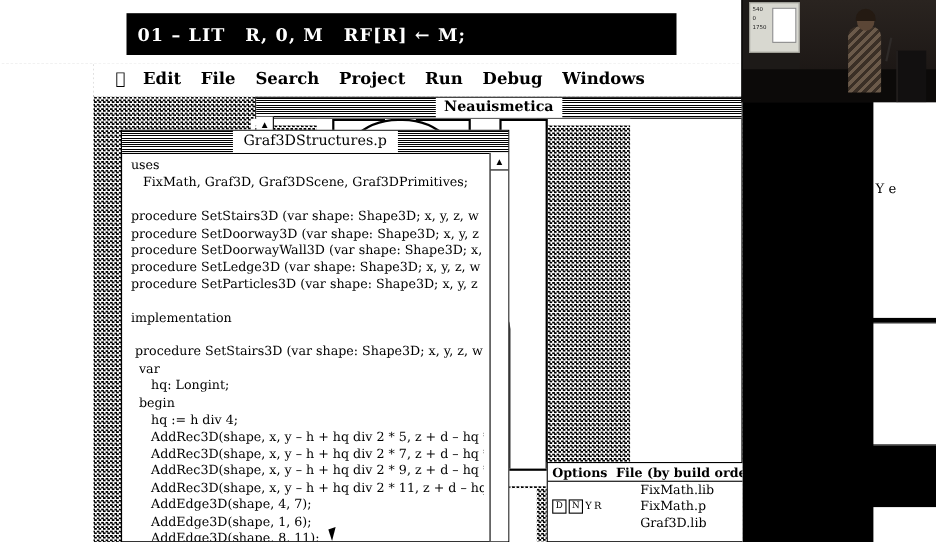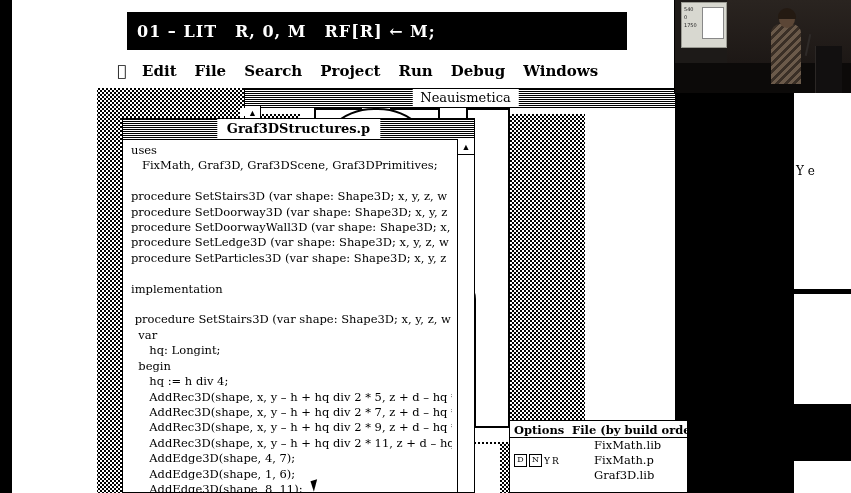--- a/index.html
+++ b/index.html
@@ -4,21 +4,21 @@
 <style>
   html,body{margin:0;padding:0;}
   body{
     width:851px;height:493px;overflow:hidden;
     background:#000;
     font-family:"Liberation Sans", sans-serif;
     position:relative;
   }
   
   #screen{
-    position:absolute;left:12px;top:0;width:675px;height:493px;
+    position:absolute;left:0;top:0;width:675px;height:493px;
     background:#ffffff;overflow:hidden;
   }
   
   #desktop{
     position:absolute;left:0;top:0;width:675px;height:493px;
     background-color:#ffffff;
     background-image:
       repeating-conic-gradient(#000 0% 25%, #fff 0% 50%);
     background-size:4px 4px;
   }
@@ -53,21 +53,21 @@
     position:absolute;left:232px;top:88px;width:443px;height:405px;
     background:#fff;border:1px solid #000;box-sizing:border-box;
   }
   #win-neau .titlebar{
     height:18px;border-bottom:1px solid #000;position:relative;
     background:
       repeating-linear-gradient(to bottom,#000 0 1px,#fff 1px 2px);
   }
   #win-neau .titlebar .t{
     position:absolute;left:50%;top:0;transform:translateX(-50%);
-    background:#fff;padding:0 8px;font-size:13px;font-weight:normal;
+    background:#fff;padding:0 8px;font-size:13px;font-weight:bold;
     font-family:"DejaVu Serif", serif;line-height:18px;white-space:nowrap;
   }
   #neau-art{
     position:absolute;left:228px;top:108px;width:345px;height:385px;
     overflow:hidden;background:#fff;
   }
   
   .stone{position:absolute;background:#fff;border:2px solid #000;}
   .dith{
     background-image:repeating-conic-gradient(#000 0% 25%, #fff 0% 50%);
@@ -83,21 +83,21 @@
     position:absolute;left:110px;top:118px;width:353px;height:375px;
     background:#fff;border:1px solid #000;box-sizing:border-box;
     z-index:20;
   }
   #win-graf .titlebar{
     height:20px;border-bottom:1px solid #000;position:relative;
     background:repeating-linear-gradient(to bottom,#000 0 1px,#fff 1px 2px);
   }
   #win-graf .titlebar .t{
     position:absolute;left:50%;top:0;transform:translateX(-50%);
-    background:#fff;padding:0 10px;font-size:13px;font-weight:bold;
+    background:#fff;padding:0 10px;font-size:13px;font-weight:normal;
     font-family:"DejaVu Serif", serif;line-height:20px;white-space:nowrap;
   }
   #graf-code{
     position:absolute;left:8px;top:24px;right:22px;bottom:0;
     overflow:hidden;
     font-family:"DejaVu Serif", serif;
     font-size:11.5px;line-height:15.4px;color:#000;
     white-space:pre;
   }
   

